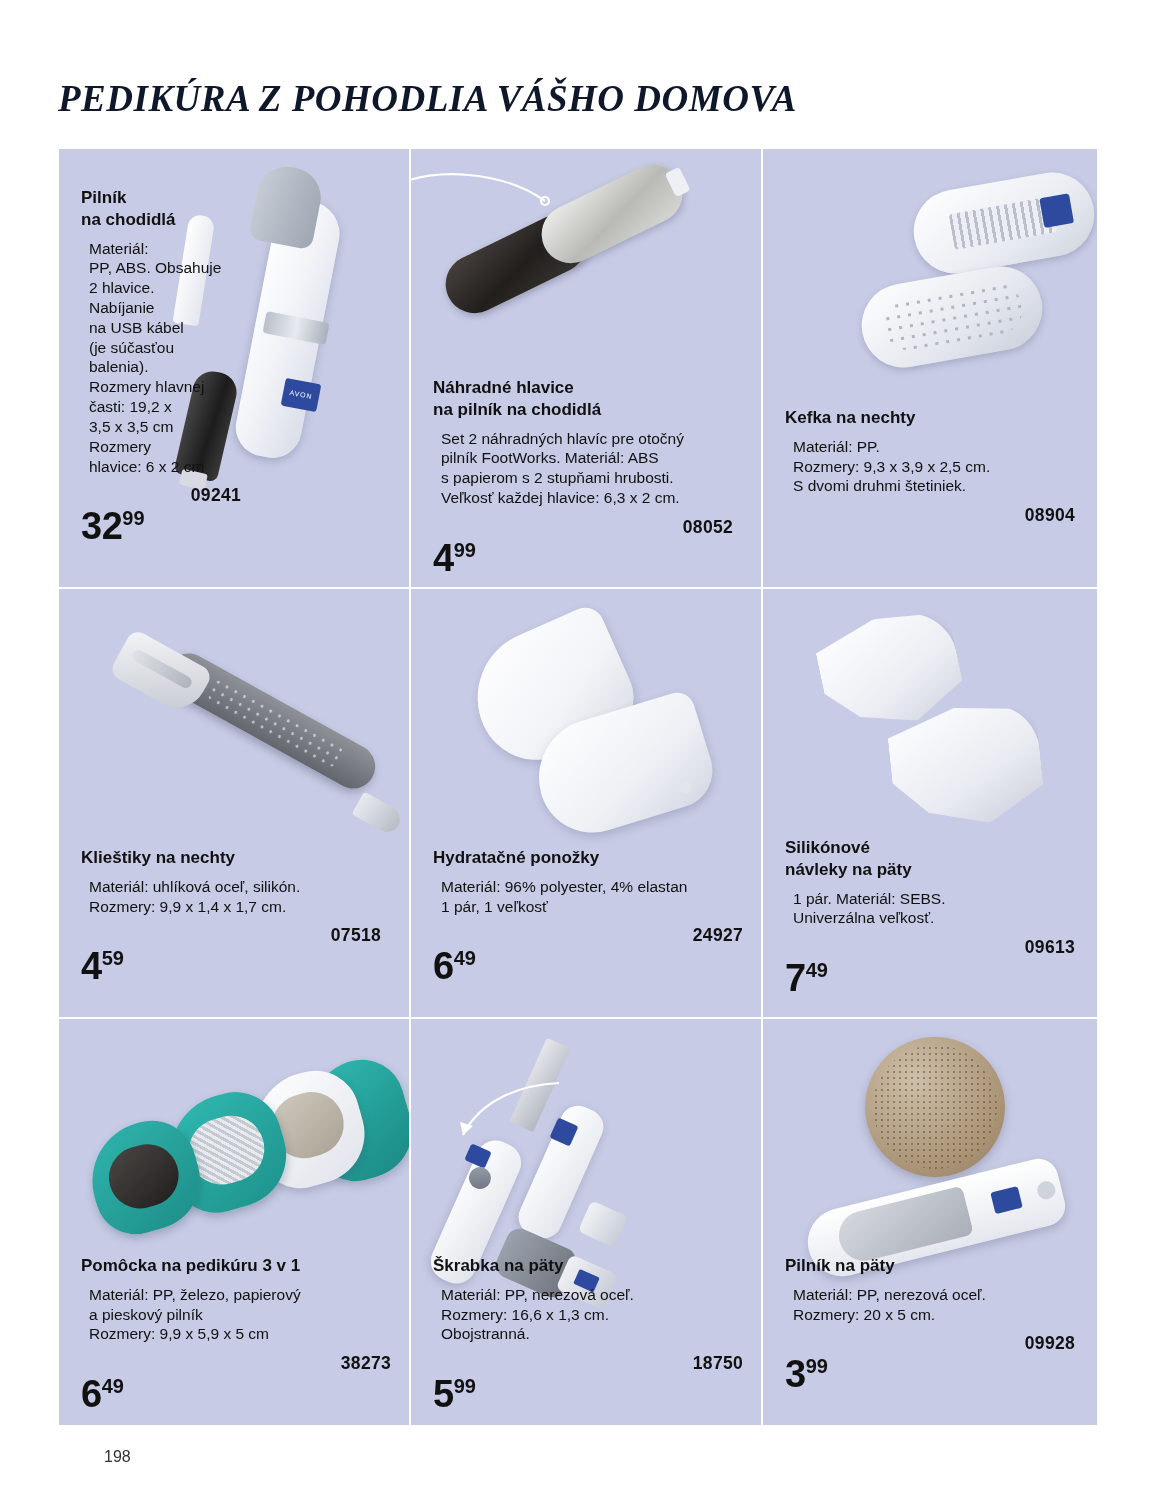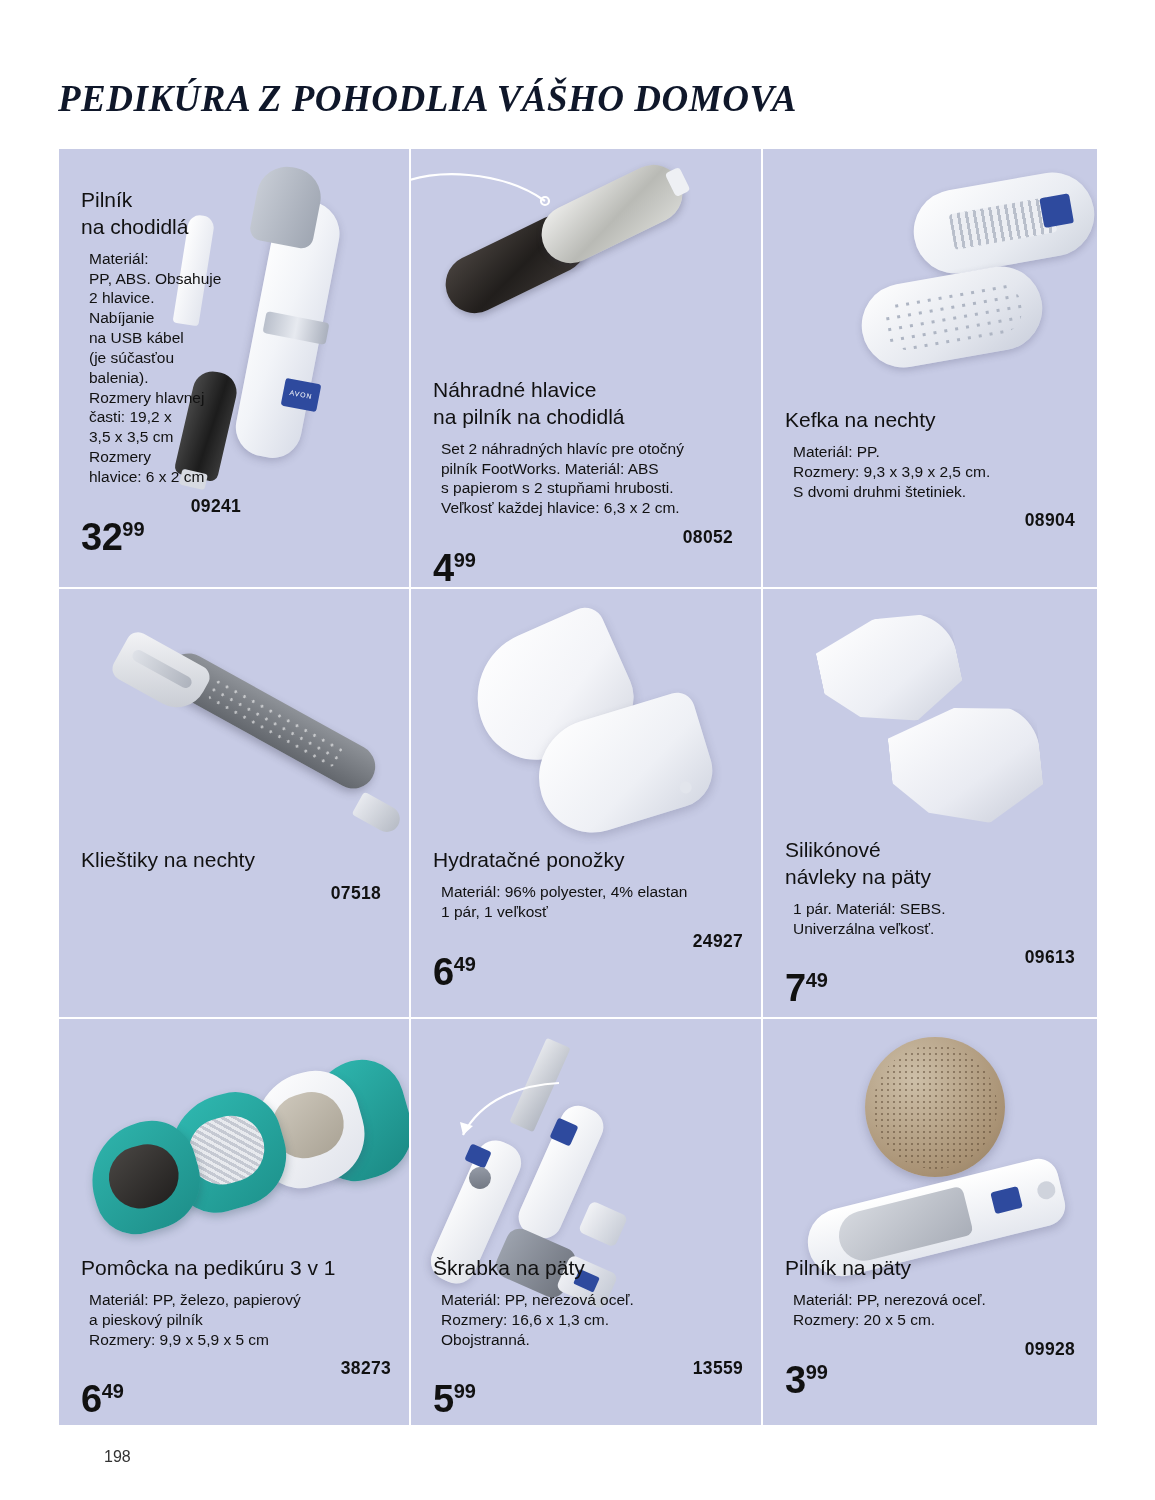--- a/index.html
+++ b/index.html
@@ -47,22 +47,22 @@
     overflow: hidden;
   }
   .cell:nth-child(3n) { border-right: none; }
   .cell:nth-child(n+7) { border-bottom: none; }
 
   .txt {
     position: absolute;
     z-index: 5;
   }
   .prod-name {
-    font-size: 21px;
-    font-weight: normal;
+    font-size: 17px;
+    font-weight: bold;
     line-height: 1.28;
     margin: 0 0 1px 0;
   }
   .prod-desc {
     font-size: 15.5px;
     line-height: 1.28;
     margin: 8px;
   }
   .prod-code {
     font-size: 17.5px;
@@ -436,21 +436,23 @@
     <div class="art">
       <div class="c4-handle">
           <div class="c4-grip"></div>
         </div>
       <div class="c4-head"></div>
       <div class="c4-lever"></div>
       <div class="c4-tip"></div>
     </div>
     <div class="txt" style="left:22px; top:258px; width:300px;">
       <p class="prod-name">Klieštiky na nechty</p>
+      <p class="prod-desc">Materiál: uhlíková oceľ, silikón.<br>Rozmery: 9,9 x 1,4 x 1,7 cm.</p>
       <div class="prod-code">07518</div>
+      <div class="price"><span>4</span><span class="dec">59</span></div>
     </div>
   </div>
 
   <div class="cell">
     <div class="art">
       <div class="c5-a"></div>
       <div class="c5-b"></div>
     </div>
     <div class="txt" style="left:22px; top:258px; width:310px;">
       <p class="prod-name">Hydratačné ponožky</p>
@@ -506,21 +508,21 @@
       </svg>
       <div class="c8-b-body"></div>
       <div class="c8-b-badge"></div>
       <div class="c8-b-knob"></div>
       <div class="c8-b-grey"></div>
       <div class="c8-b-clip"></div>
     </div>
     <div class="txt" style="left:22px; top:236px; width:310px;">
       <p class="prod-name">Škrabka na päty</p>
       <p class="prod-desc">Materiál: PP, nerezová oceľ.<br>Rozmery: 16,6 x 1,3 cm.<br>Obojstranná.</p>
-      <div class="prod-code">13559</div>
+      <div class="prod-code">18750</div>
       <div class="price"><span>5</span><span class="dec">99</span></div>
     </div>
   </div>
 
   <div class="cell">
     <div class="art">
       <div class="c9-disc"></div>
       <div class="c9-body">
         <div class="c9-plate"></div>
         <div class="c9-badge"></div>

